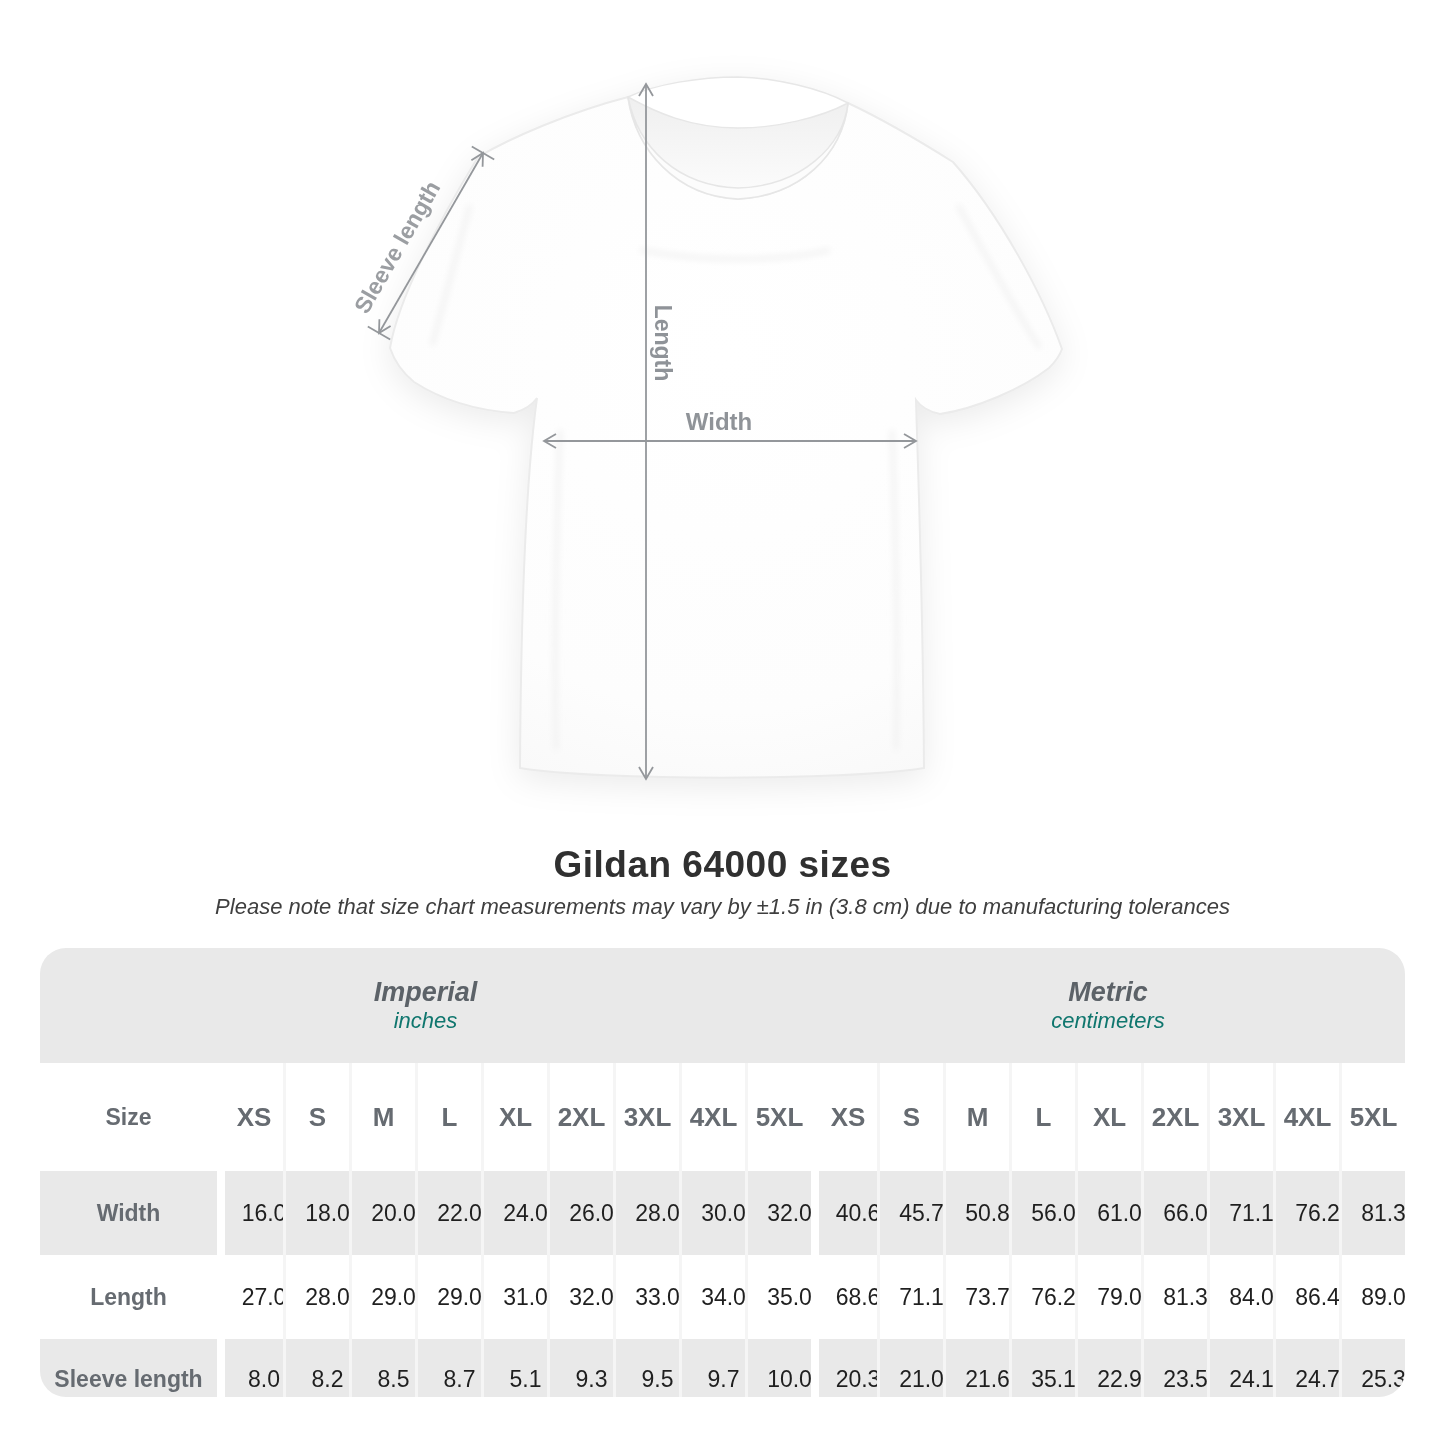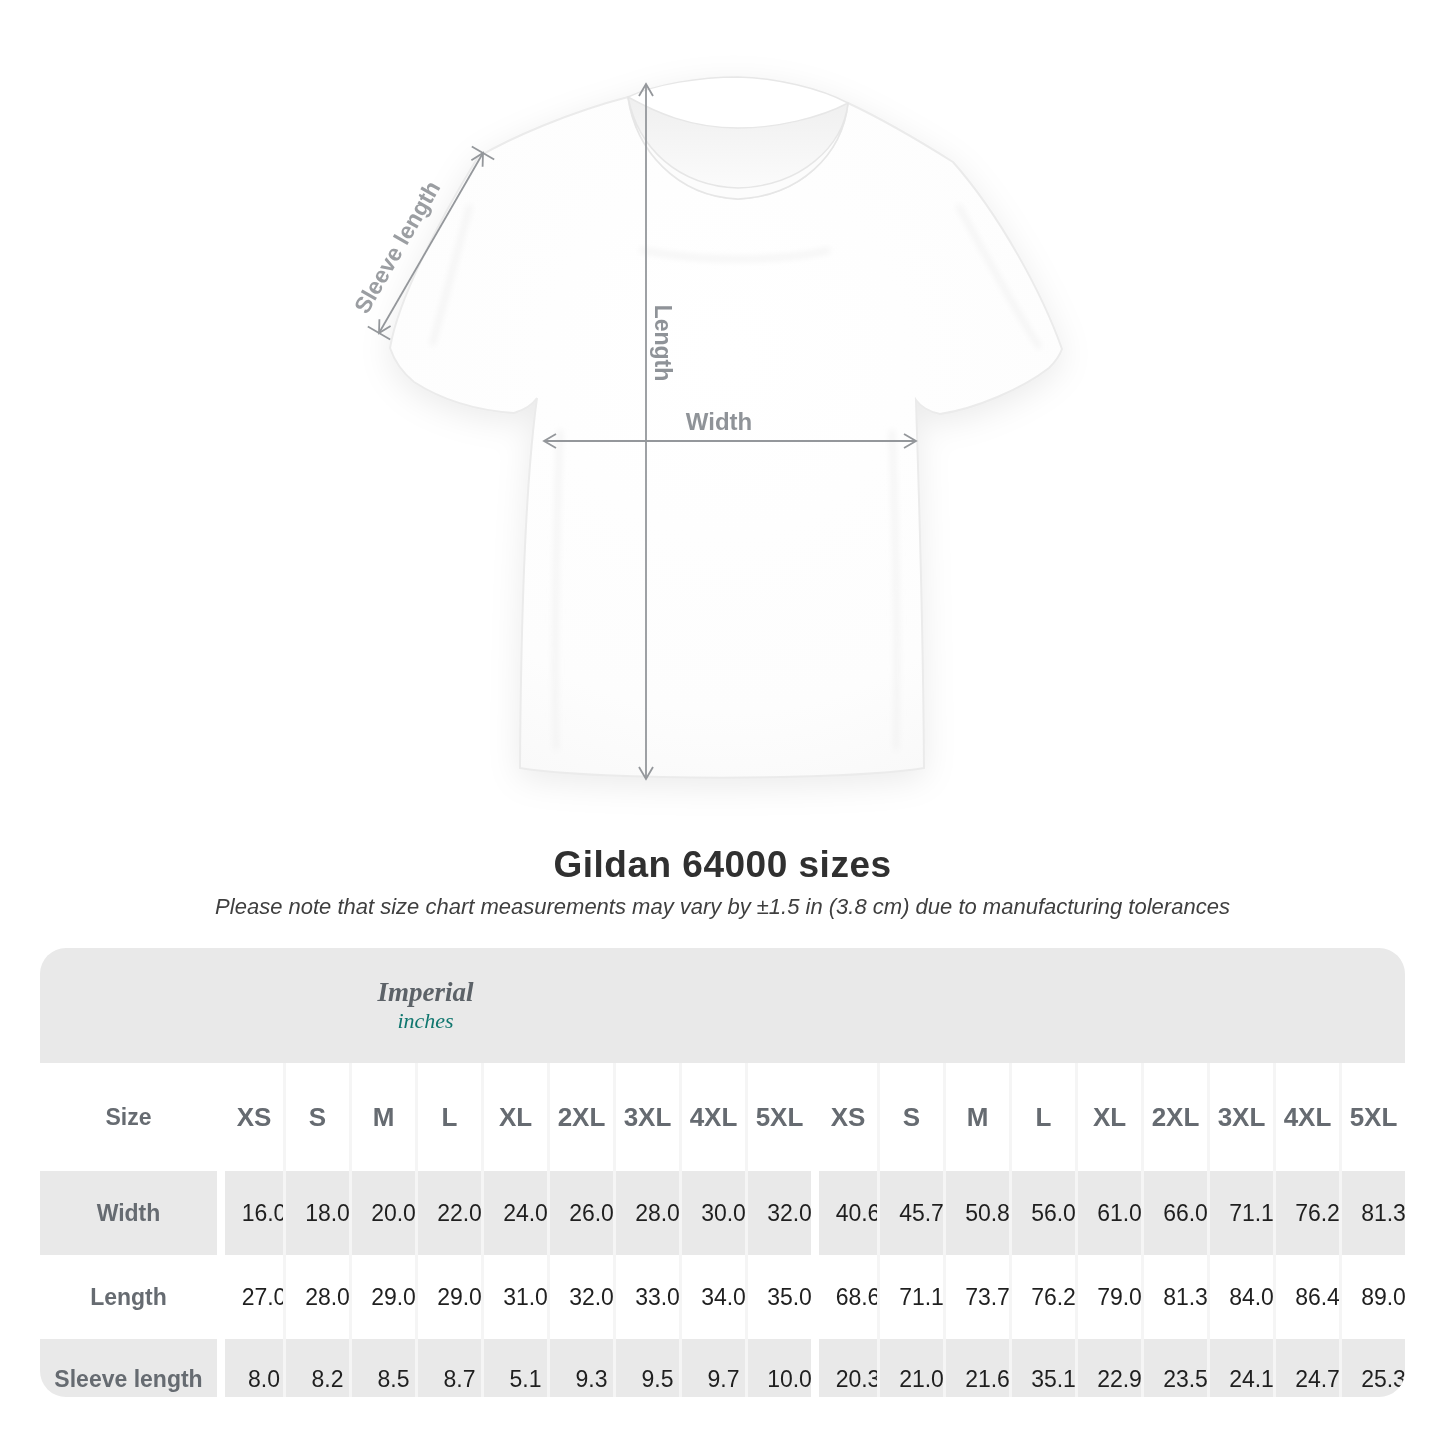--- a/index.html
+++ b/index.html
@@ -20,21 +20,21 @@
   .size-table{
     position:absolute;top:948px;left:40px;width:1365px;height:449px;
     border-radius:26px;overflow:hidden;background:#ffffff;
   }
   .trow{display:grid;grid-template-columns:177px repeat(18,66px);}
   .trow.header{display:grid;grid-template-columns:771px 594px;height:115px;background:#e9e9e9;}
   .trow.r-size{height:108px;background:#ffffff;}
   .trow.r1{height:84px;background:#e9e9e9;}
   .trow.r2{height:84px;background:#ffffff;}
   .trow.r3{height:81px;background:#e9e9e9;}
-  .hcell{display:flex;flex-direction:column;align-items:center;justify-content:center;font-family:Liberation Serif, serif;}
+  .hcell{display:flex;flex-direction:column;align-items:center;justify-content:center;}
   .hcell .h-main{font-size:27px;font-weight:bold;font-style:italic;color:#5c6268;}
   .hcell .h-sub{font-size:22px;font-style:italic;color:#0f766e;}
   .c{display:flex;align-items:center;justify-content:center;}
   .lab{font-size:23px;font-weight:bold;color:#666b71;}
   .sz{font-size:26px;font-weight:bold;color:#666b71;}
   .val{font-size:23px;color:#1f1f1f;padding-left:20px;}
   .d{border-left:3px solid #f5f5f5;}
   .sec{border-left:8px solid #ffffff;}
 </style>
 </head>
@@ -124,20 +124,24 @@
 
 <div class="page-title">Gildan 64000 sizes</div>
 <div class="page-subtitle">Please note that size chart measurements may vary by ±1.5 in (3.8 cm) due to manufacturing tolerances</div>
 
 <div class="size-table">
 
   <div class="trow header">
     <div class="hcell">
       <div class="h-main">Imperial</div>
       <div class="h-sub">inches</div>
+    </div>
+    <div class="hcell">
+      <div class="h-main">Metric</div>
+      <div class="h-sub">centimeters</div>
     </div>
   </div>
 
   <div class="trow r-size">
     <div class="c lab">Size</div>
     <div class="c sz sec">XS</div>
     <div class="c sz d">S</div>
     <div class="c sz d">M</div>
     <div class="c sz d">L</div>
     <div class="c sz d">XL</div>

